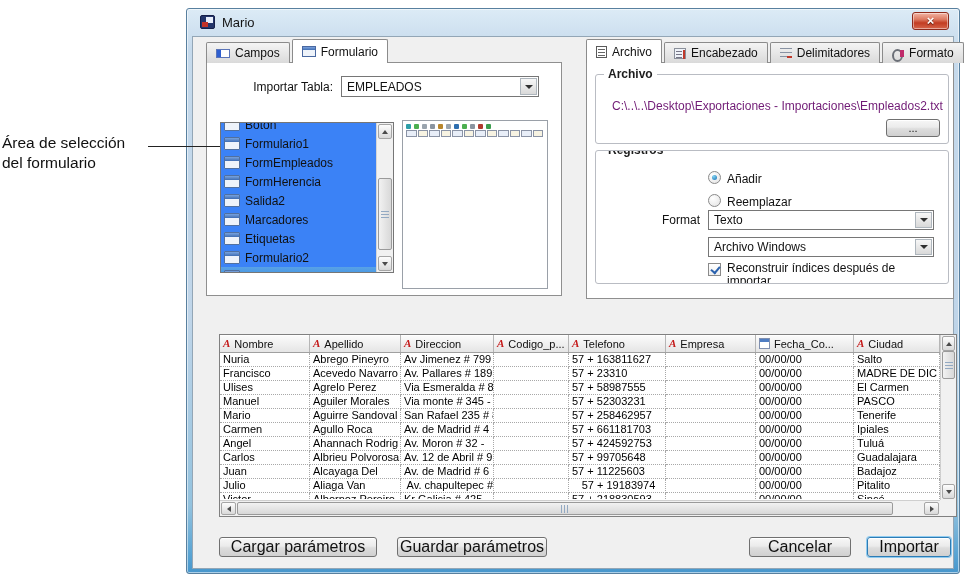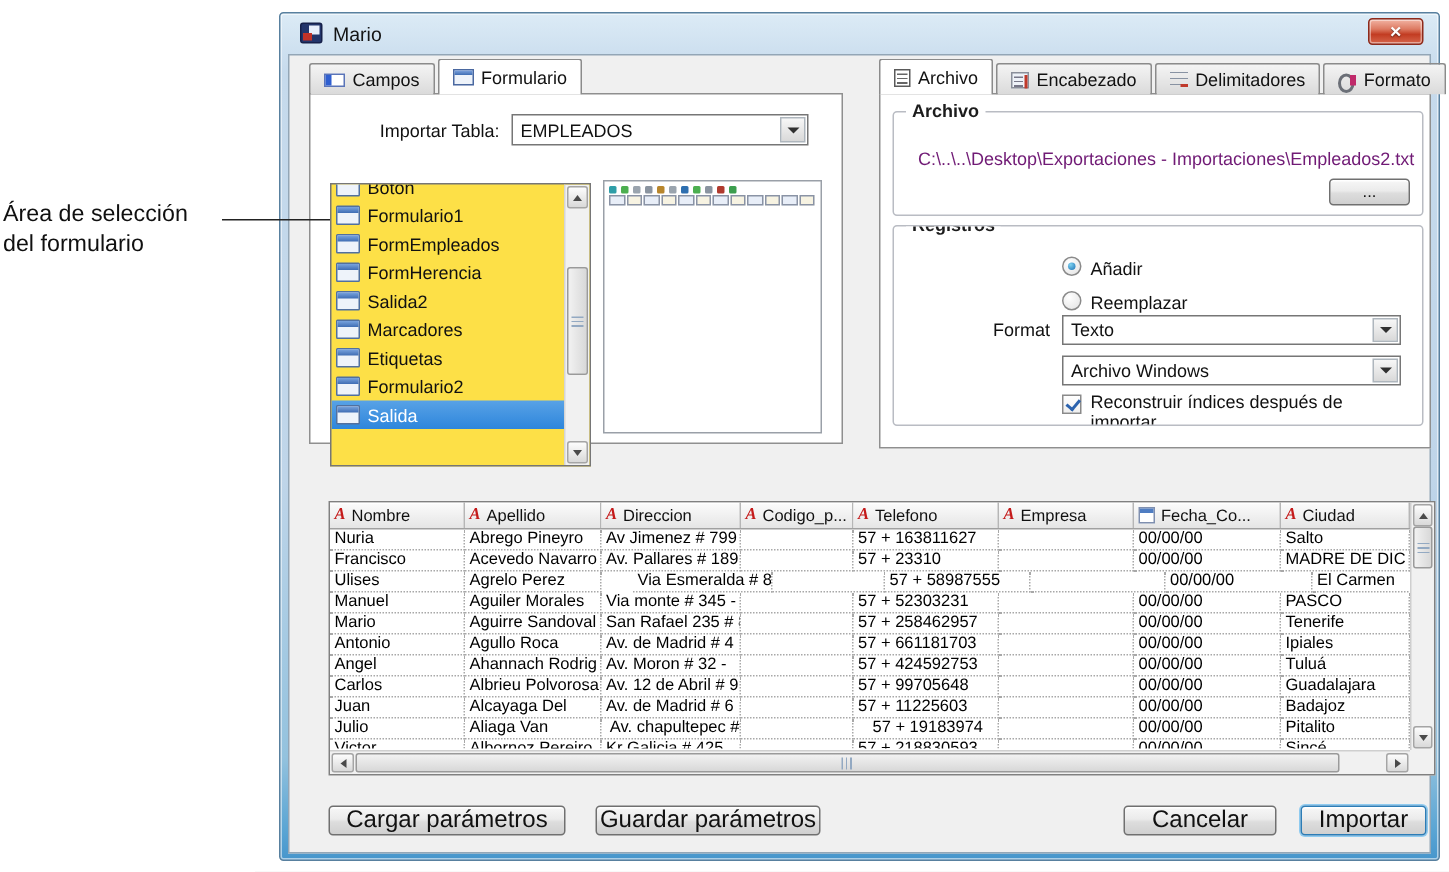--- a/index.html
+++ b/index.html
@@ -76,22 +76,22 @@
   .combo { position:absolute; background:#fff; border:1px solid #767676; font-size:12px;
            display:flex; align-items:center; padding-left:5px; }
   .combo-btn { position:absolute; right:1px; top:1px; bottom:1px; width:17px;
                border:1px solid #aeb6bd; background:linear-gradient(180deg,#f7f7f7,#d9d9d9);
                display:flex; align-items:center; justify-content:center; }
   .arr-down { width:0; height:0; border-left:4px solid transparent; border-right:4px solid transparent;
               border-top:4px solid #303030; }
   #import-table-combo { left:134px; top:13px; width:198px; height:21px; }
 
   
-  #form-list { position:absolute; left:13px; top:59px; width:174px; height:189px;
-               border:1px solid #767676; background:#fde047; overflow:hidden; }
+  #form-list { position:absolute; left:13px; top:59px; width:174px; height:151px;
+               border:1px solid #767676; background:#3b82f6; overflow:hidden; }
   .list-items { position:absolute; left:0; top:0; right:17px; bottom:0; overflow:hidden; }
   .list-item { display:flex; align-items:center; gap:5px; height:19px; padding-left:3px;
                font-size:12px; color:#111; white-space:nowrap; }
   .list-item.clipped { margin-top:-8px; }
   .list-item.selected { background:linear-gradient(180deg,#58a2e6,#2e86dc); color:#fff; }
   .form-mini-icon { position:relative; width:16px; height:13px; flex:0 0 16px;
                     border:1px solid #51709f; background:#eef3fa; border-radius:1px; }
   .fmi-bar { position:absolute; left:0; top:0; right:0; height:4px;
              background:linear-gradient(#78a3de,#3f6db3); }
 
@@ -453,21 +453,21 @@
               <div class="gcell" style="width: 93px;">Av. Pallares # 189</div>
               <div class="gcell" style="width: 75px;"></div>
               <div class="gcell" style="width: 97px;">57 + 23310</div>
               <div class="gcell" style="width: 90px;"></div>
               <div class="gcell" style="width: 98px;">00/00/00</div>
               <div class="gcell" style="width: 86px;">MADRE DE DIC</div>
             </div>
             <div class="grow">
               <div class="gcell" style="width: 90px;">Ulises</div>
               <div class="gcell" style="width: 91px;">Agrelo Perez</div>
-              <div class="gcell" style="width: 93px; margin-left: 21px;">Via Esmeralda # 8</div>
+              <div class="gcell" style="width: 93px;">Via Esmeralda # 8</div>
               <div class="gcell" style="width: 75px;"></div>
               <div class="gcell" style="width: 97px;">57 + 58987555</div>
               <div class="gcell" style="width: 90px;"></div>
               <div class="gcell" style="width: 98px;">00/00/00</div>
               <div class="gcell" style="width: 86px;">El Carmen</div>
             </div>
             <div class="grow">
               <div class="gcell" style="width: 90px;">Manuel</div>
               <div class="gcell" style="width: 91px;">Aguiler Morales</div>
               <div class="gcell" style="width: 93px;">Via monte # 345 -</div>
@@ -481,21 +481,21 @@
               <div class="gcell" style="width: 90px;">Mario</div>
               <div class="gcell" style="width: 91px;">Aguirre Sandoval</div>
               <div class="gcell" style="width: 93px;">San Rafael 235 # 8</div>
               <div class="gcell" style="width: 75px;"></div>
               <div class="gcell" style="width: 97px;">57 + 258462957</div>
               <div class="gcell" style="width: 90px;"></div>
               <div class="gcell" style="width: 98px;">00/00/00</div>
               <div class="gcell" style="width: 86px;">Tenerife</div>
             </div>
             <div class="grow">
-              <div class="gcell" style="width: 90px;">Antonio</div>
+              <div class="gcell" style="width: 90px;">Carmen</div>
               <div class="gcell" style="width: 91px;">Agullo Roca</div>
               <div class="gcell" style="width: 93px;">Av. de Madrid # 4</div>
               <div class="gcell" style="width: 75px;"></div>
               <div class="gcell" style="width: 97px;">57 + 661181703</div>
               <div class="gcell" style="width: 90px;"></div>
               <div class="gcell" style="width: 98px;">00/00/00</div>
               <div class="gcell" style="width: 86px;">Ipiales</div>
             </div>
             <div class="grow">
               <div class="gcell" style="width: 90px;">Angel</div>

